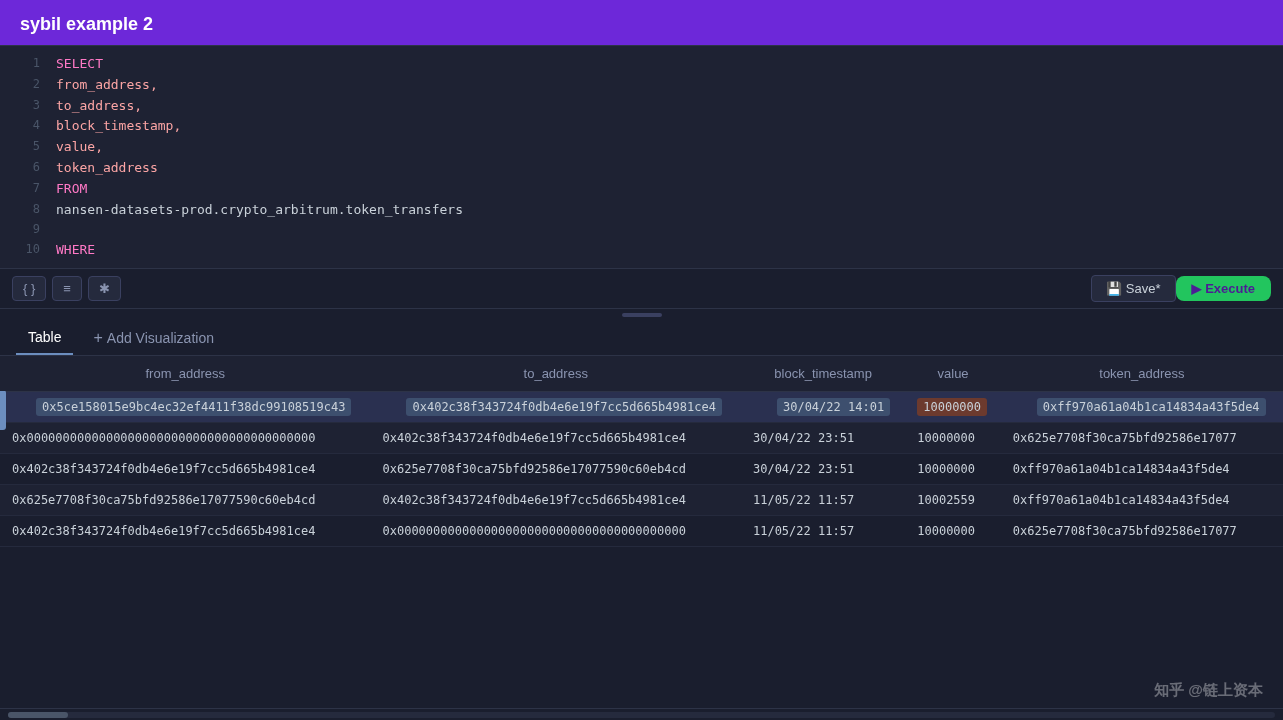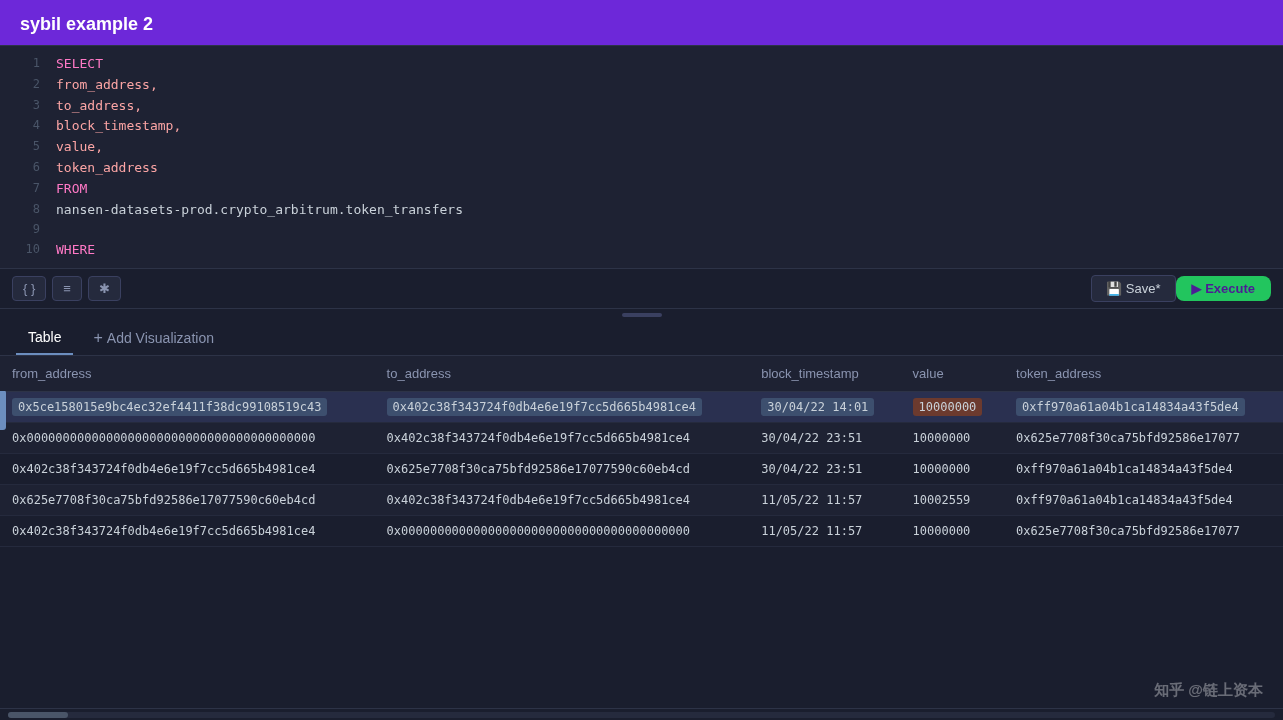--- a/index.html
+++ b/index.html
@@ -161,21 +161,21 @@
       border-collapse: collapse;
       width: 100%;
       min-width: 1200px;
     }
     thead th {
       background: #1e2233;
       color: #8a94b0;
       font-family: sans-serif;
       font-size: 13px;
       font-weight: normal;
-      text-align: left;
+      text-align: center;
       padding: 10px 12px;
       border-bottom: 1px solid #2d3347;
       white-space: nowrap;
       position: sticky;
       top: 0;
       z-index: 2;
     }
     tbody tr {
       border-bottom: 1px solid #252a3d;
     }
@@ -194,20 +194,21 @@
       font-size: 12px;
       white-space: nowrap;
       overflow: hidden;
       text-overflow: ellipsis;
       max-width: 380px;
     }
     .td-highlighted {
       background: #3d4f6e;
       border-radius: 3px;
       padding: 2px 6px;
+      margin-left: 24px;
     }
     .td-value-highlight {
       background: #6c3a2e;
       border-radius: 3px;
       padding: 2px 6px;
     }
 
     
     .scrollbar-bottom {
       position: fixed;

